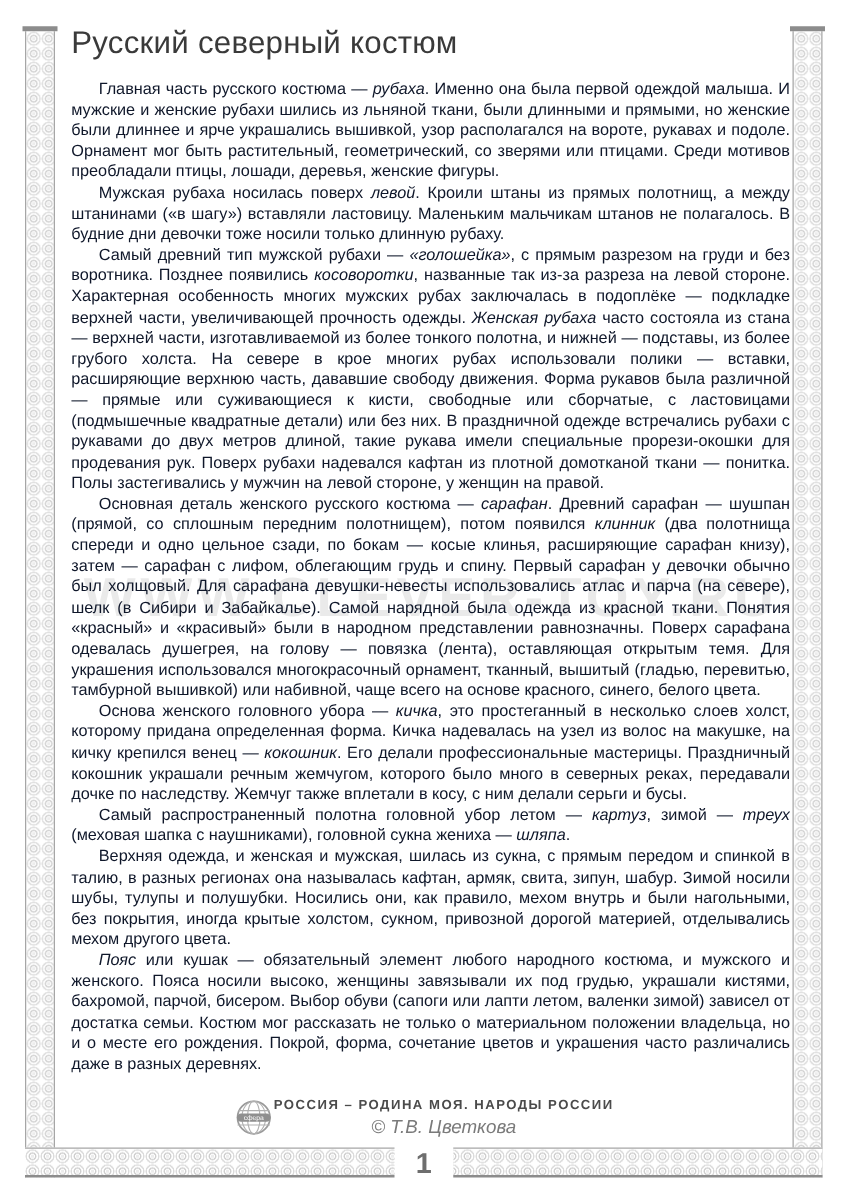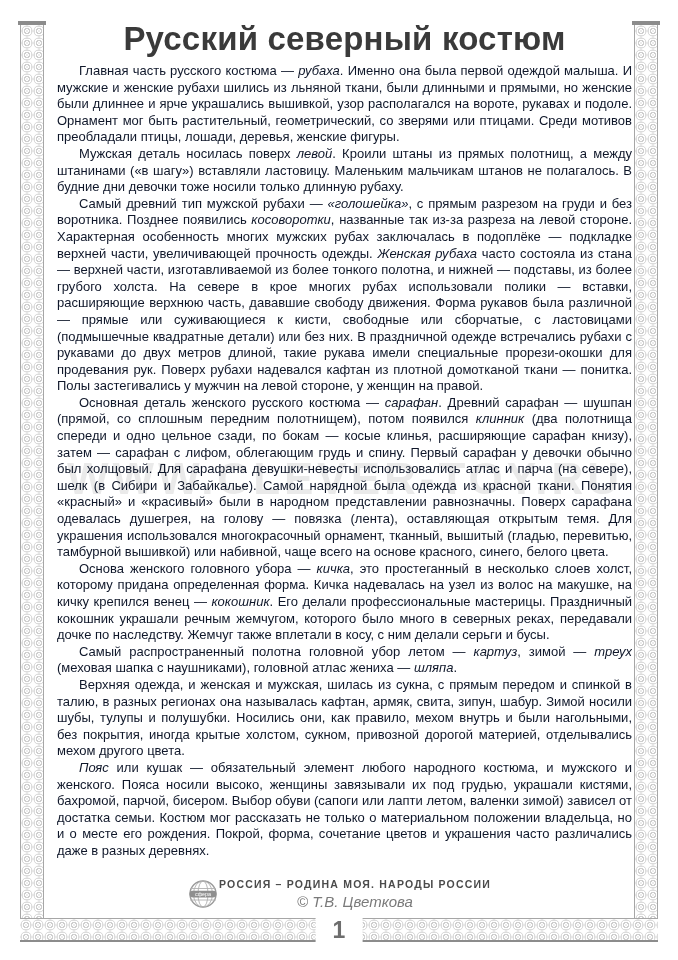--- a/index.html
+++ b/index.html
@@ -83,23 +83,23 @@
     white-space: nowrap;
     margin-top: 16px;
   }
 
   
   .title {
     position: absolute;
     top: 20px;
     left: 57px;
     right: 46px;
-    text-align: center;
-    font-size: 33px;
-    font-weight: bold;
+    text-align: left;
+    font-size: 25px;
+    font-weight: normal;
     color: #3a3a3a;
     letter-spacing: 0.2px;
     z-index: 1;
   }
 
   
   .content {
     position: absolute;
     top: 63px;
     left: 57px;
@@ -155,25 +155,25 @@
   <div class="lace lace-v lace-left"></div>
   <div class="lace lace-v lace-right"></div>
   <div class="lace lace-bottom"></div>
 
   <div class="watermark">WWW.CLEVER-TOY.RU</div>
 
   <h1 class="title">Русский северный костюм</h1>
 
   <div class="content">
     <p class="para"><span>Главная часть русского костюма — </span><i>рубаха</i><span>. Именно она была первой одеждой малыша. И мужские и женские рубахи шились из льняной ткани, были длинными и прямыми, но женские были длиннее и ярче украшались вышивкой, узор располагался на вороте, рукавах и подоле. Орнамент мог быть растительный, геометрический, со зверями или птицами. Среди мотивов преобладали птицы, лошади, деревья, женские фигуры.</span></p>
-    <p class="para"><span>Мужская деталь носилась поверх </span><i>левой</i><span>. Кроили штаны из прямых полотнищ, а между штанинами («в шагу») вставляли ластовицу. Маленьким мальчикам штанов не полагалось. В будние дни девочки тоже носили только длинную рубаху.</span></p>
+    <p class="para"><span>Мужская рубаха носилась поверх </span><i>левой</i><span>. Кроили штаны из прямых полотнищ, а между штанинами («в шагу») вставляли ластовицу. Маленьким мальчикам штанов не полагалось. В будние дни девочки тоже носили только длинную рубаху.</span></p>
     <p class="para"><span>Самый древний тип мужской рубахи — </span><i>«голошейка»</i><span>, с прямым разрезом на груди и без воротника. Позднее появились </span><i>косоворотки</i><span>, названные так из-за разреза на левой стороне. Характерная особенность многих мужских рубах заключалась в подоплёке — подкладке верхней части, увеличивающей прочность одежды. </span><i>Женская рубаха</i><span> часто состояла из стана — верхней части, изготавливаемой из более тонкого полотна, и нижней — подставы, из более грубого холста. На севере в крое многих рубах использовали полики — вставки, расширяющие верхнюю часть, дававшие свободу движения. Форма рукавов была различной — прямые или суживающиеся к кисти, свободные или сборчатые, с ластовицами (подмышечные квадратные детали) или без них. В праздничной одежде встречались рубахи с рукавами до двух метров длиной, такие рукава имели специальные прорези-окошки для продевания рук. Поверх рубахи надевался кафтан из плотной домотканой ткани — понитка. Полы застегивались у мужчин на левой стороне, у женщин на правой.</span></p>
     <p class="para"><span>Основная деталь женского русского костюма — </span><i>сарафан</i><span>. Древний сарафан — шушпан (прямой, со сплошным передним полотнищем), потом появился </span><i>клинник</i><span> (два полотнища спереди и одно цельное сзади, по бокам — косые клинья, расширяющие сарафан книзу), затем — сарафан с лифом, облегающим грудь и спину. Первый сарафан у девочки обычно был холщовый. Для сарафана девушки-невесты использовались атлас и парча (на севере), шелк (в Сибири и Забайкалье). Самой нарядной была одежда из красной ткани. Понятия «красный» и «красивый» были в народном представлении равнозначны. Поверх сарафана одевалась душегрея, на голову — повязка (лента), оставляющая открытым темя. Для украшения использовался многокрасочный орнамент, тканный, вышитый (гладью, перевитью, тамбурной вышивкой) или набивной, чаще всего на основе красного, синего, белого цвета.</span></p>
     <p class="para"><span>Основа женского головного убора — </span><i>кичка</i><span>, это простеганный в несколько слоев холст, которому придана определенная форма. Кичка надевалась на узел из волос на макушке, на кичку крепился венец — </span><i>кокошник</i><span>. Его делали профессиональные мастерицы. Праздничный кокошник украшали речным жемчугом, которого было много в северных реках, передавали дочке по наследству. Жемчуг также вплетали в косу, с ним делали серьги и бусы.</span></p>
-    <p class="para"><span>Самый распространенный полотна головной убор летом — </span><i>картуз</i><span>, зимой — </span><i>треух</i><span> (меховая шапка с наушниками), головной атлас жениха — </span><i>шляпа</i><span>.</span></p>
+    <p class="para"><span>Самый распространенный полотна головной убор летом — </span><i>картуз</i><span>, зимой — </span><i>треух</i><span> (меховая шапка с наушниками), головной сукна жениха — </span><i>шляпа</i><span>.</span></p>
     <p class="para"><span>Верхняя одежда, и женская и мужская, шилась из сукна, с прямым передом и спинкой в талию, в разных регионах она называлась кафтан, армяк, свита, зипун, шабур. Зимой носили шубы, тулупы и полушубки. Носились они, как правило, мехом внутрь и были нагольными, без покрытия, иногда крытые холстом, сукном, привозной дорогой материей, отделывались мехом другого цвета.</span></p>
     <p class="para"><i>Пояс</i><span> или кушак — обязательный элемент любого народного костюма, и мужского и женского. Пояса носили высоко, женщины завязывали их под грудью, украшали кистями, бахромой, парчой, бисером. Выбор обуви (сапоги или лапти летом, валенки зимой) зависел от достатка семьи. Костюм мог рассказать не только о материальном положении владельца, но и о месте его рождения. Покрой, форма, сочетание цветов и украшения часто различались даже в разных деревнях.</span></p>
   </div>
 
   <div class="footer">
     <span>
       <svg class="logo-svg" width="32" height="32" viewBox="0 0 32 32">
         <circle cx="16" cy="16" r="13" fill="none" stroke="#9a9a9a" stroke-width="1.4"></circle>
         <ellipse cx="16" cy="16" rx="5" ry="13" fill="none" stroke="#b0b0b0" stroke-width="0.9"></ellipse>
         <ellipse cx="16" cy="16" rx="9.5" ry="13" fill="none" stroke="#b0b0b0" stroke-width="0.9"></ellipse>

